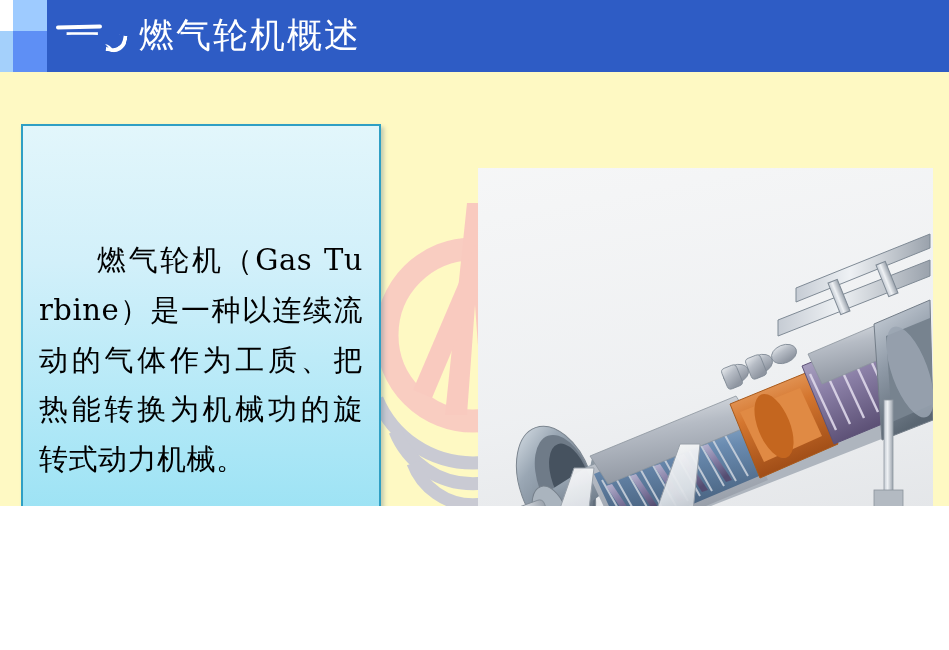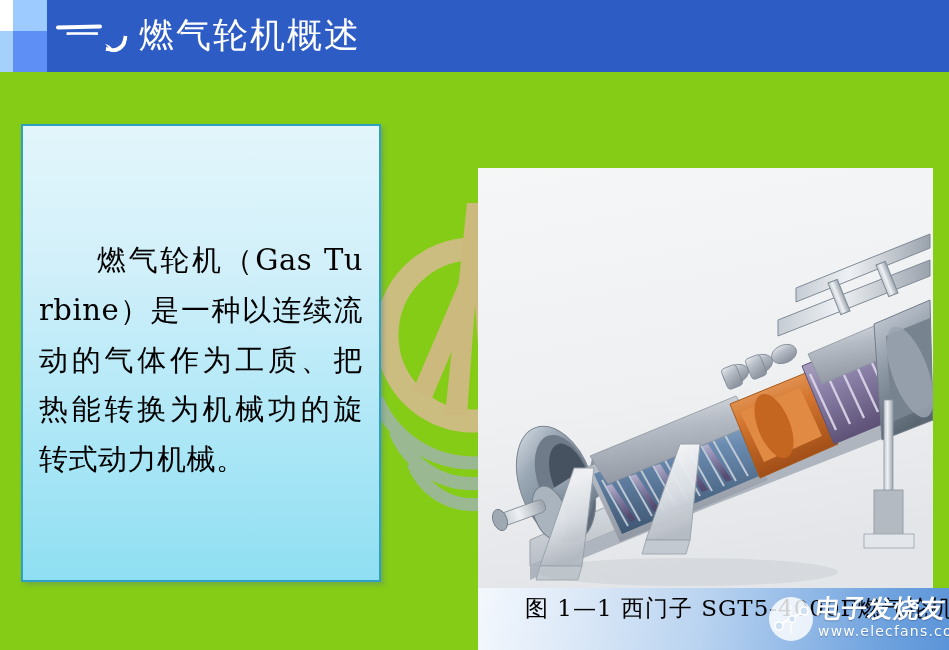--- a/index.html
+++ b/index.html
@@ -8,23 +8,23 @@
     padding: 0;
     background: #ffffff;
   }
   body {
     font-family: "Liberation Sans", "DejaVu Sans", sans-serif;
   }
 
   #slide {
     position: relative;
     width: 949px;
-    height: 650px;
+    height: 506px;
     overflow: hidden;
-    background: #84cc16;
+    background: #fef9c3;
   }
 
   
   .header-band {
     position: absolute;
     left: 47px;
     top: 0;
     width: 902px;
     height: 72px;
     background: #2e5cc5;

